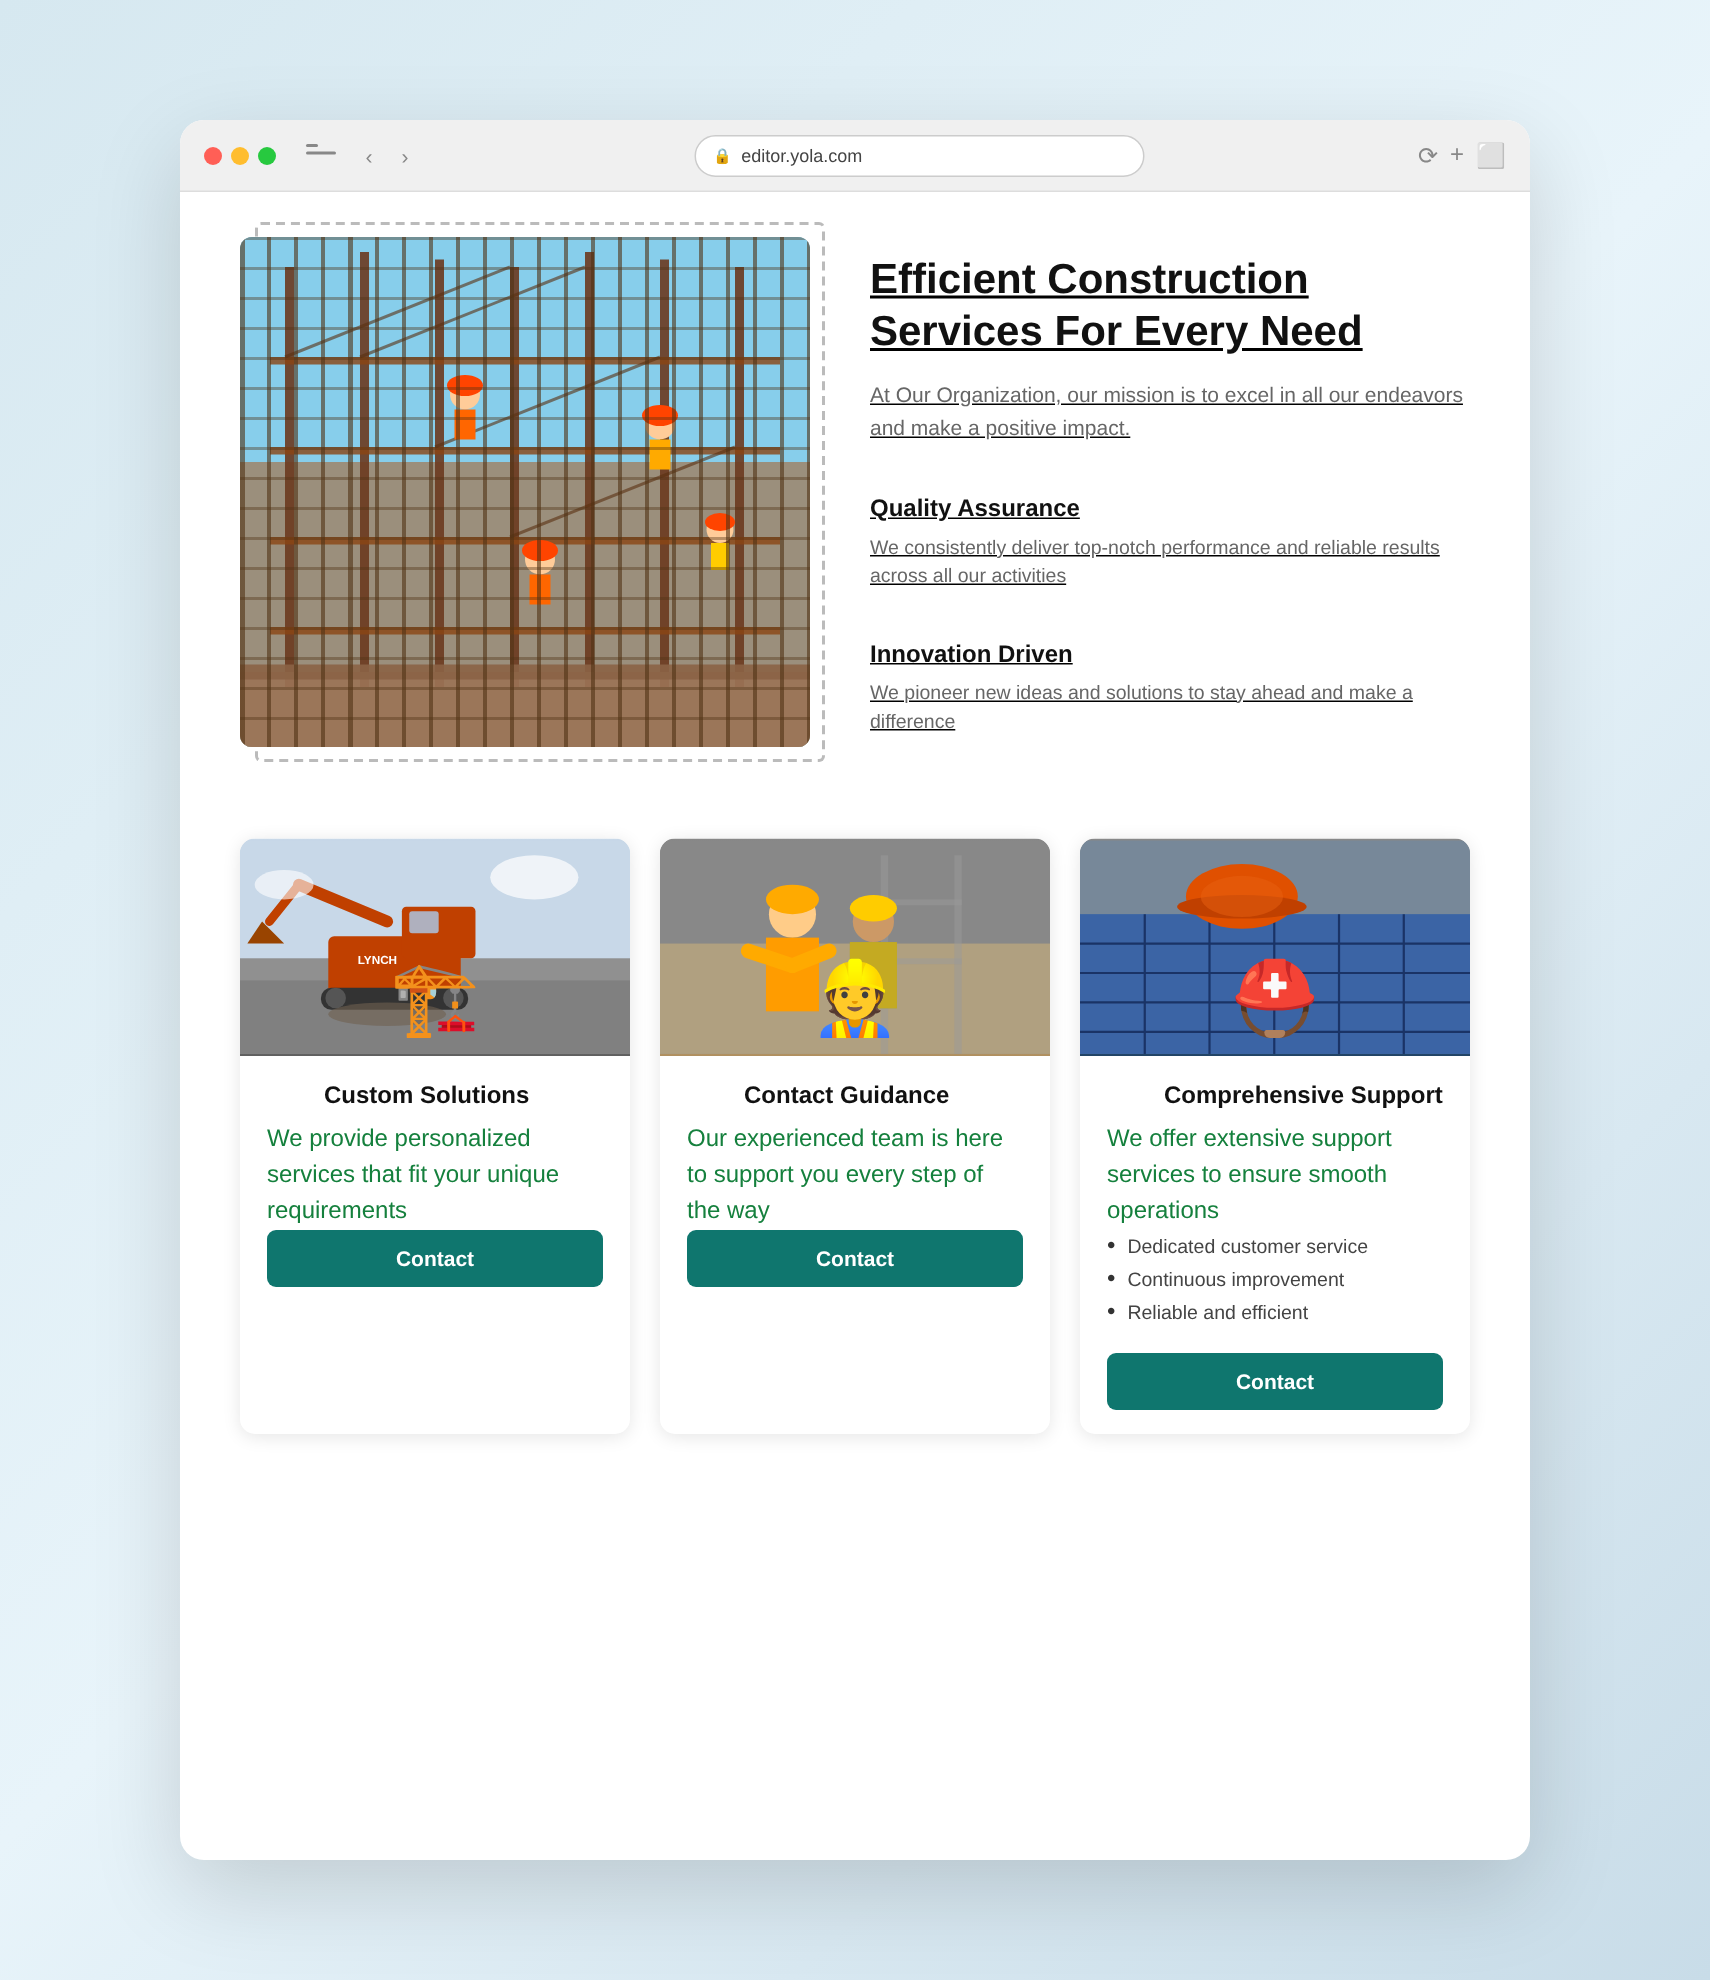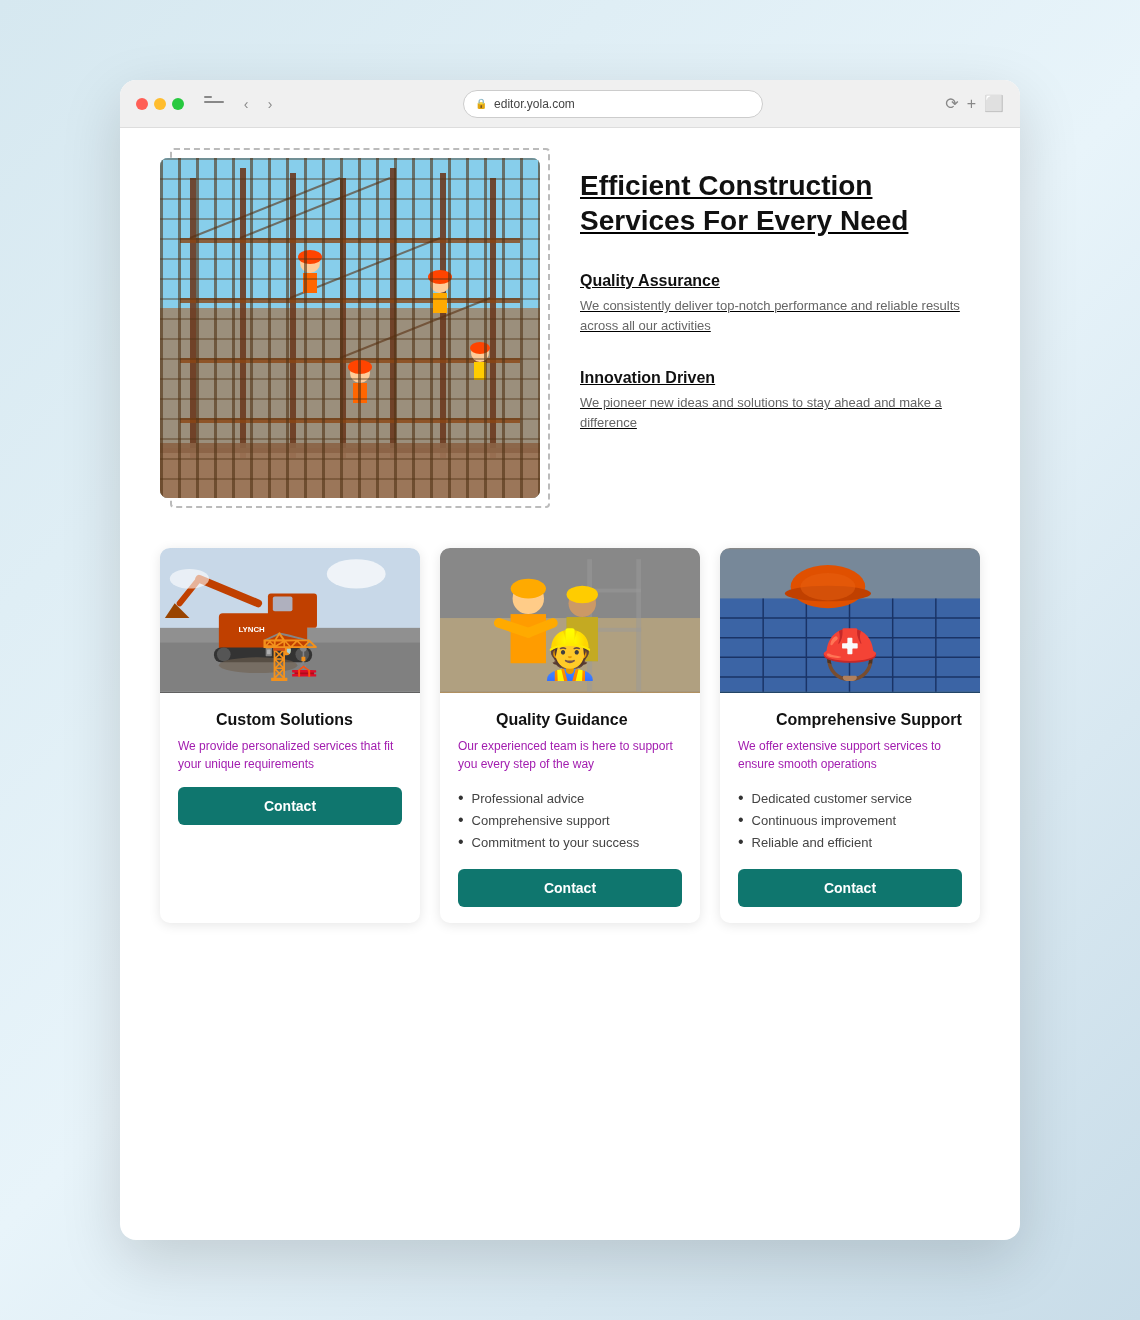--- a/index.html
+++ b/index.html
@@ -277,24 +277,23 @@
 
     .card-title {
       font-size: 16px;
       font-weight: 700;
       color: #111;
       margin-bottom: 8px;
       margin-left: 38px;
     }
 
     .card-desc {
-      font-size: 12px;
-      color: #a21caf;
+      font-size: 16px;
+      color: #15803d;
       line-height: 1.5;
-      margin-bottom: 14px;
     }
 
     .card-list {
       list-style: none;
       margin-bottom: 16px;
     }
 
     .card-list li {
       font-size: 13px;
       color: #444;
@@ -413,20 +412,21 @@
 
               <rect x="0" y="290" width="380" height="50" fill="#9B7355" opacity="0.9"></rect>
               <rect x="0" y="285" width="380" height="10" fill="#8B6345" opacity="0.9"></rect>
             </svg>
           </div>
         </div>
       </div>
 
       <div class="hero-text">
         <h1 class="hero-title">Efficient Construction Services For Every Need</h1>
+        <p class="hero-subtitle">At Our Organization, our mission is to excel in all our endeavors and make a positive impact.</p>
 
         <div class="feature-item">
           <div class="feature-title">Quality Assurance</div>
           <div class="feature-desc">We consistently deliver top-notch performance and reliable results across all our activities</div>
         </div>
 
         <div class="feature-item">
           <div class="feature-title">Innovation Driven</div>
           <div class="feature-desc">We pioneer new ideas and solutions to stay ahead and make a difference</div>
         </div>
@@ -490,27 +490,22 @@
             <circle cx="145" cy="55" r="14" fill="#cc9966"></circle>
             <ellipse cx="145" cy="46" rx="16" ry="9" fill="#ffcc00"></ellipse>
             <rect x="129" y="69" width="32" height="45" fill="#88aa44"></rect>
             <rect x="129" y="69" width="32" height="45" fill="#ffaa00" opacity="0.5"></rect>
 
             <line x1="90" y1="85" x2="60" y2="75" stroke="#ffaa00" stroke-width="10" stroke-linecap="round"></line>
             <line x1="90" y1="85" x2="115" y2="75" stroke="#ffaa00" stroke-width="10" stroke-linecap="round"></line>
           </svg>
         </div>
         <div class="card-body">
-          <div class="card-title">Quality Guidance</div>
+          <div class="card-title">Contact Guidance</div>
           <div class="card-desc">Our experienced team is here to support you every step of the way</div>
-          <ul class="card-list">
-            <li>Professional advice</li>
-            <li>Comprehensive support</li>
-            <li>Commitment to your success</li>
-          </ul>
           <button class="contact-btn">Contact</button>
         </div>
       </div>
 
       <div class="card">
         <div class="card-img-solar">
           <svg width="100%" height="145" viewBox="0 0 265 145" xmlns="http://www.w3.org/2000/svg">
             <rect width="265" height="145" fill="#778899"></rect>
 
             <rect x="0" y="50" width="265" height="95" fill="#2255aa" opacity="0.7"></rect>

